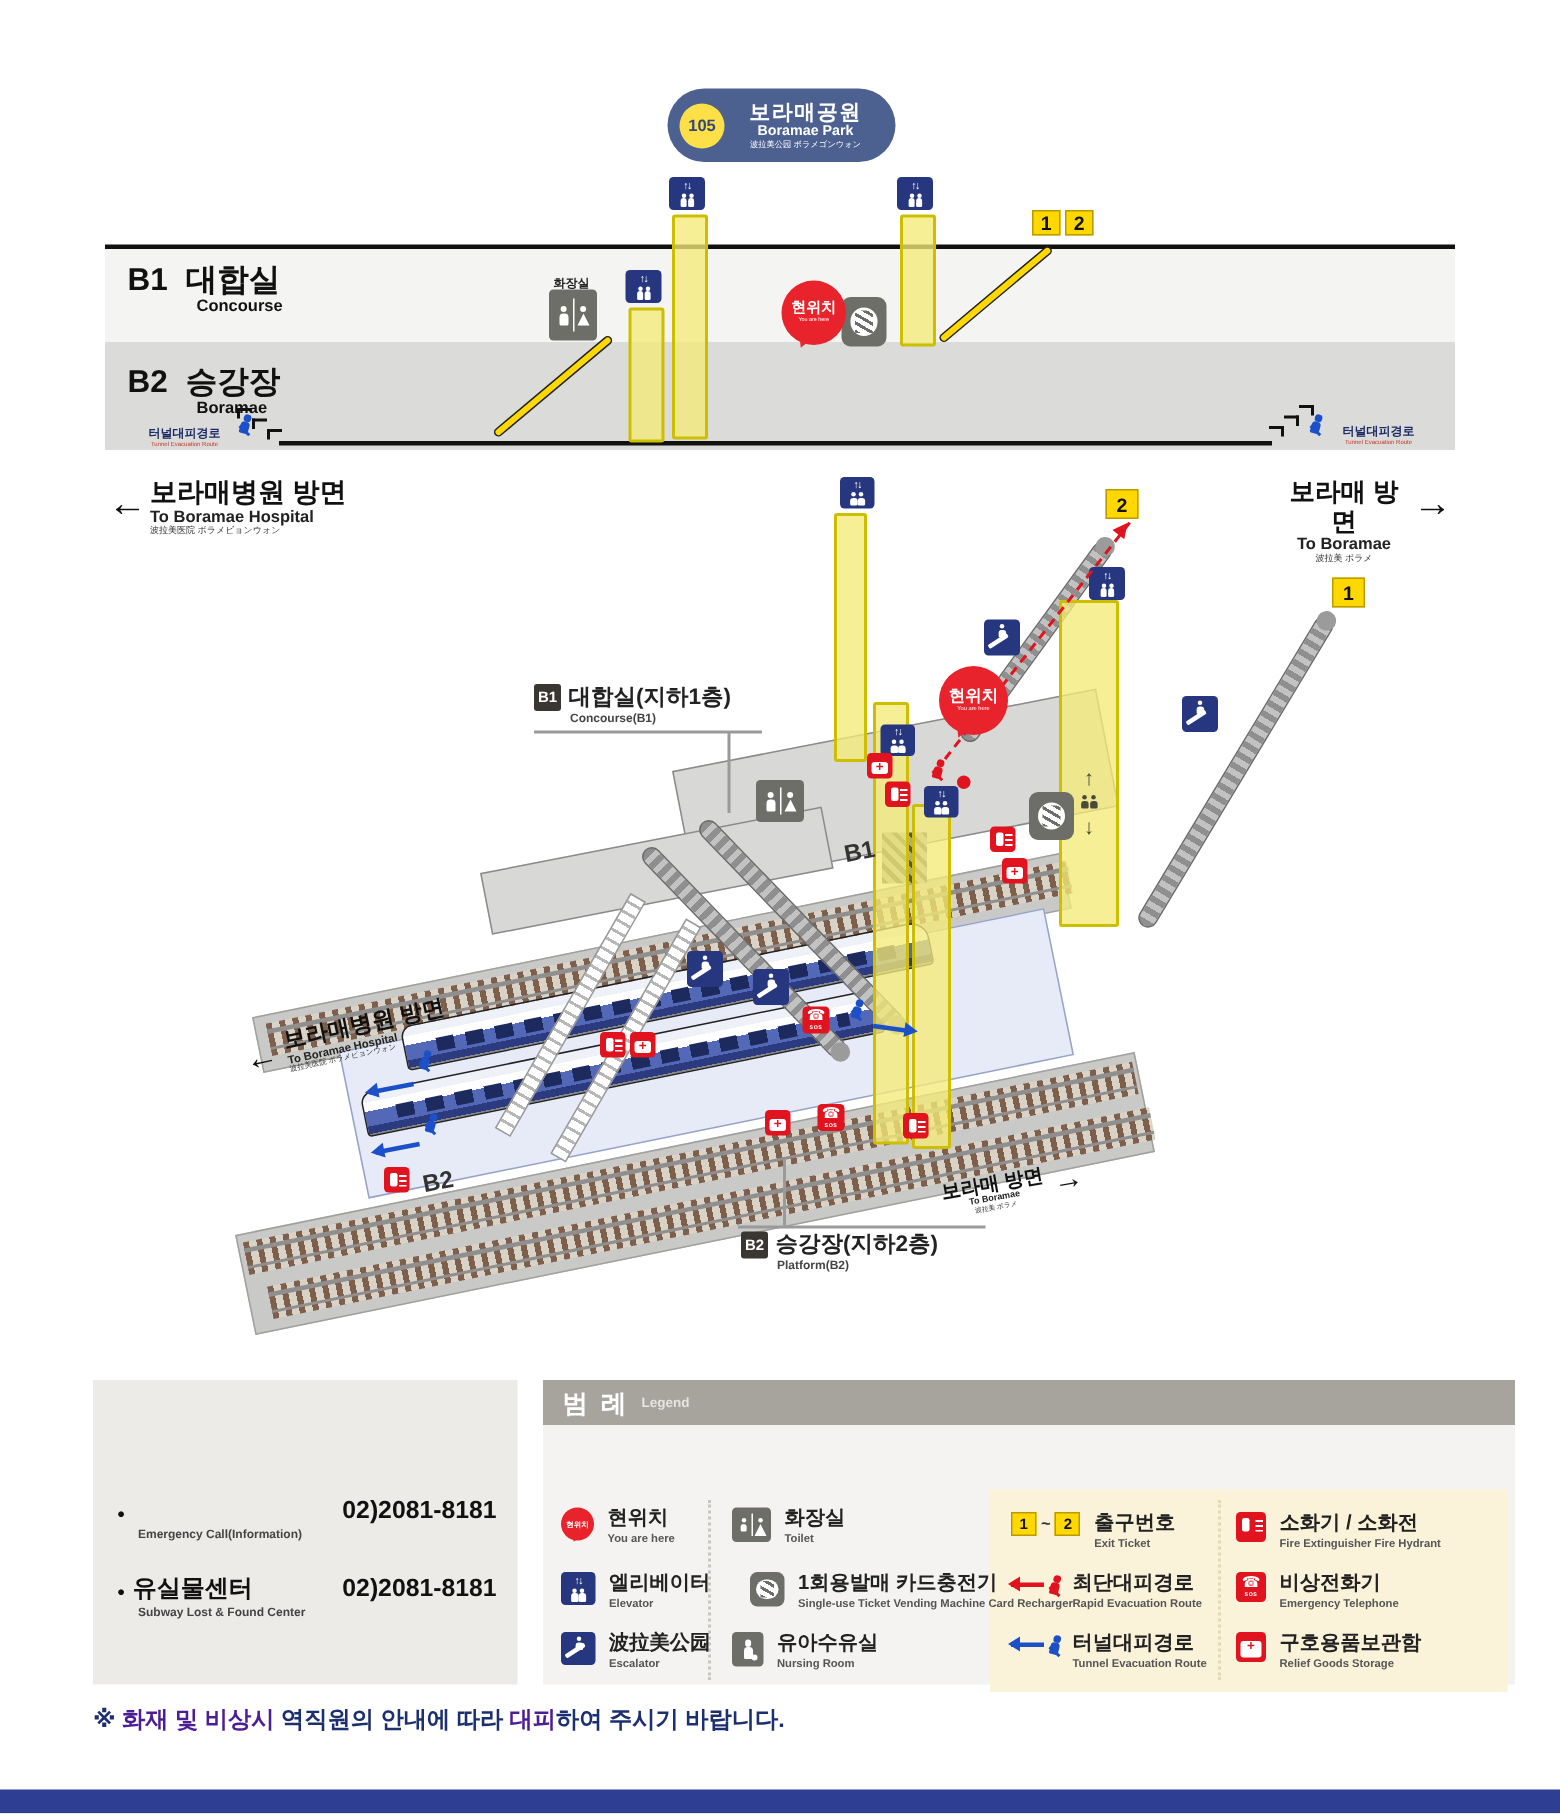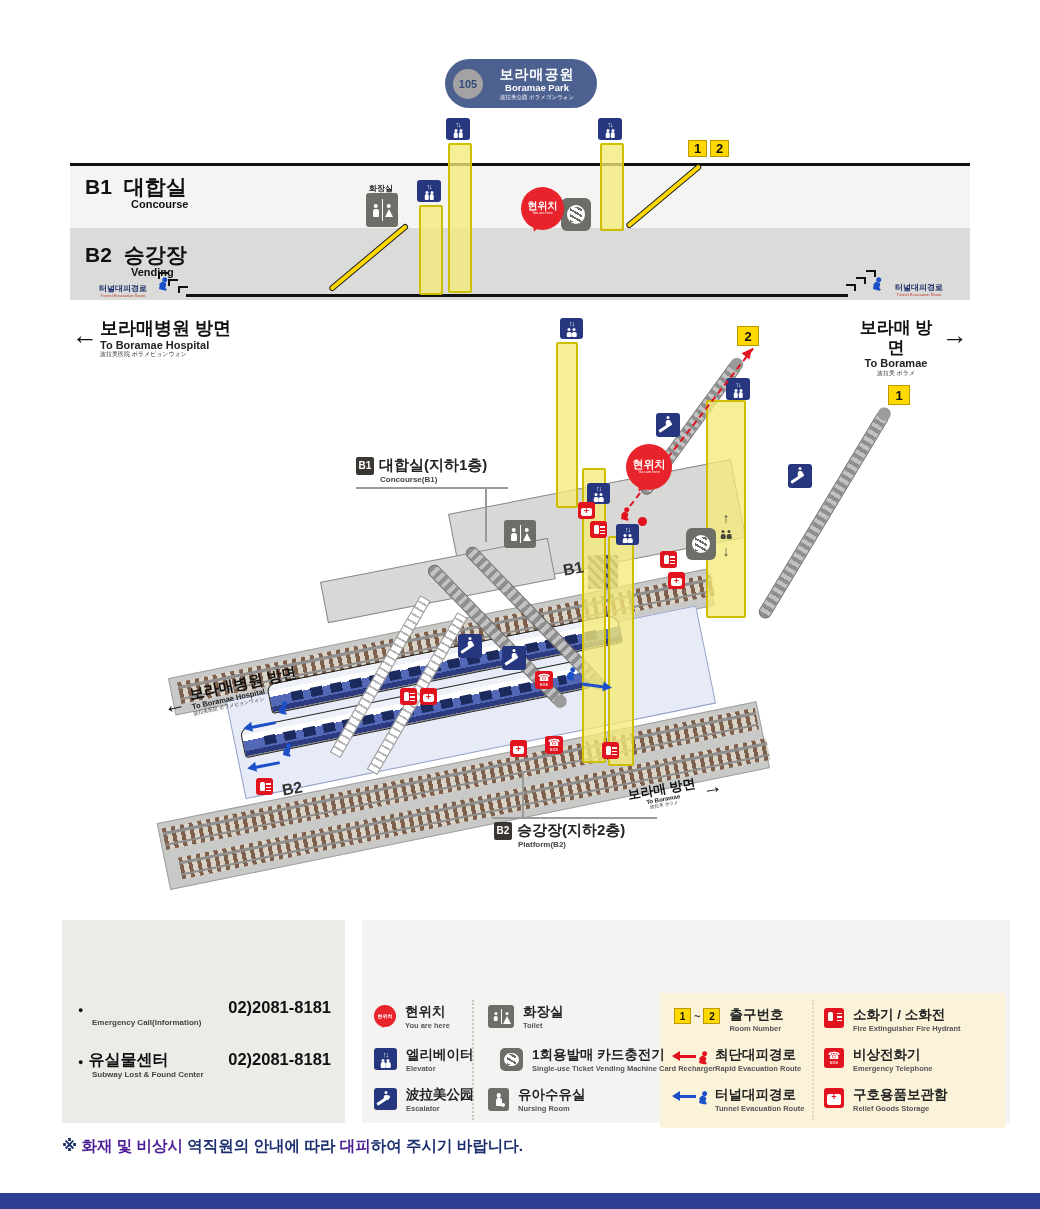--- a/index.html
+++ b/index.html
@@ -1,21 +1,21 @@
 <!DOCTYPE html>
 <html><head>
 <meta charset="utf-8">
 <style>
 *{margin:0;padding:0;box-sizing:border-box}
 body{width:1040px;height:1209px;font-family:"Liberation Sans","DejaVu Sans",sans-serif;background:#fff}
 #stage{position:relative;width:1040px;height:1209px;background:#fff;overflow:hidden}
 
 
 .pill{position:absolute;left:445px;top:59px;width:152px;height:49px;background:#4d6191;border-radius:25px;display:flex;align-items:center;z-index:40}
-.pill-num{width:30px;height:30px;margin-left:8px;background:#a3a3a3;border-radius:50%;color:#33497e;font-weight:bold;font-size:11px;display:flex;align-items:center;justify-content:center;flex:0 0 auto}
+.pill-num{width:30px;height:30px;margin-left:8px;background:#fde047;border-radius:50%;color:#33497e;font-weight:bold;font-size:11px;display:flex;align-items:center;justify-content:center;flex:0 0 auto}
 .pill-txt{flex:1;text-align:center;color:#fff;line-height:1;padding-right:6px}
 .pn-ko{font-size:14px;font-weight:bold;letter-spacing:1px}
 .pn-en{font-size:9.5px;font-weight:bold;margin-top:2px}
 .pn-cjk{font-size:5.5px;margin-top:2px}
 
 
 .icn{position:absolute;border-radius:3px;display:flex;align-items:center;justify-content:center;flex-direction:column;color:#fff;z-index:20}
 .navy{background:#26367f}
 .redbg{background:#e0131e}
 .graybg{background:#6e6e69}
@@ -180,21 +180,21 @@
         <span>B1</span>
         <span>대합실</span>
       </div>
     <div class="en">Concourse</div>
   </div>
   <div class="floor-lab" style="left:85px;top:244px">
     <div class="row">
         <span>B2</span>
         <span>승강장</span>
       </div>
-    <div class="en">Vending</div>
+    <div class="en">Boramae</div>
   </div>
 
   <div class="tun-lab" style="left:92px;top:285px;width:62px">
     <div class="k">터널대피경로</div>
     <div class="e">Tunnel Evacuation Route</div>
   </div>
   <div class="runner" style="left:160px;top:276px;color:#1b50c8"><i class="pp"></i></div>
   <div class="tun-lab" style="left:888px;top:284px;width:62px">
     <div class="k">터널대피경로</div>
     <div class="e">Tunnel Evacuation Route</div>
@@ -452,20 +452,24 @@
           <span class="bu">●</span>
           <span class="ko">유실물센터</span>
           <span class="ph">02)2081-8181</span>
         </div>
         <div class="en">Subway Lost &amp; Found Center</div>
       </div>
     </div>
   </div>
 
   <div class="panel" style="left:362px;top:920px;width:648px;height:203px;background:#f4f3f1">
+    <div class="phead">
+      <span class="t">범 례</span>
+      <span class="e">Legend</span>
+    </div>
     <div class="pbody">
 
       <div class="cream" style="left:298px;top:43px;width:345px;height:135px"></div>
 
       <div class="lgrow" style="left:12px;top:55px">
         <span class="icwrap">
             <span class="miniballoon">현위치</span>
           </span>
         <span class="lgtxt">
             <div class="k">현위치</div>
@@ -538,21 +542,21 @@
       </div>
 
       <div class="lgrow" style="left:312px;top:58px">
         <span class="icwrap" style="display:flex;align-items:center;gap:3px">
           <span class="minib">1</span>
           <span style="font-weight:bold;font-size:11px;color:#333">~</span>
           <span class="minib">2</span>
         </span>
         <span class="lgtxt">
             <div class="k">출구번호</div>
-            <div class="e">Room Number</div>
+            <div class="e">Exit Ticket</div>
           </span>
       </div>
       <div class="lgrow" style="left:312px;top:98px">
         <span class="icwrap" style="display:flex;gap:4px">
             <span class="lgarrow redv"></span>
             <span class="lgrun" style="color:#e0131e"><i class="pp"></i></span>
           </span>
         <span class="lgtxt">
             <div class="k">최단대피경로</div>
             <div class="e">Rapid Evacuation Route</div>

